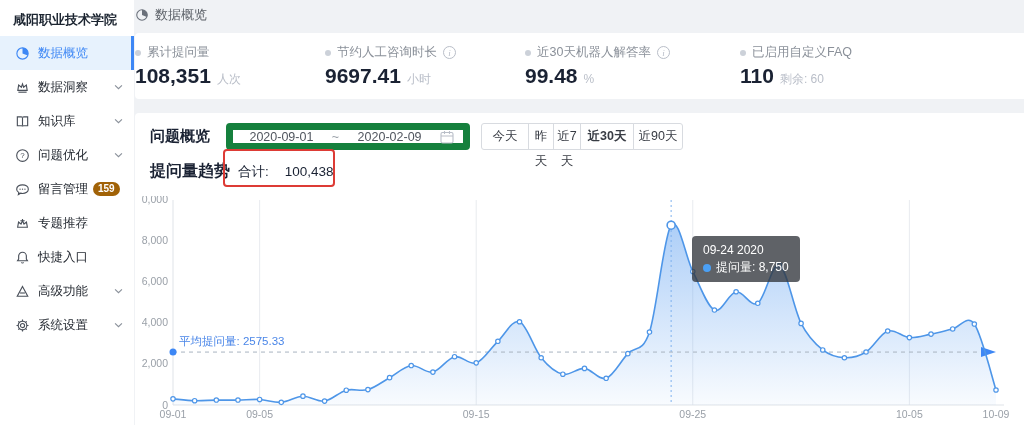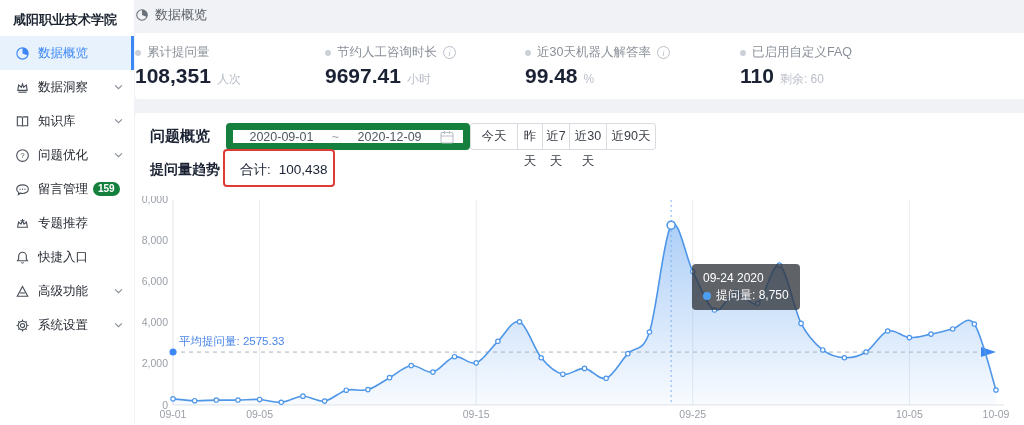--- a/index.html
+++ b/index.html
@@ -9,21 +9,21 @@
   
   .sidebar { position:absolute; left:0; top:0; width:134px; height:425px; background:#fff; z-index:3; }
   .side-title { padding:11px 0 0 13px; font-size:13px; font-weight:bold; color:#1b2430; white-space:nowrap; letter-spacing:0; }
   .menu { margin-top:7px; }
   .mi { position:relative; display:flex; align-items:center; height:34px; padding-left:15px; font-size:12.5px; color:#262b33; cursor:pointer; white-space:nowrap; }
   .mi .ic { width:15px; height:15px; margin-right:8px; flex:none; color:#4a505a; }
   .mi.active { background:#e7f2fd; color:#3d87f5; }
   .mi.active .ic { color:#3d87f5; }
   .mi.active::after { content:""; position:absolute; right:0; top:0; width:3px; height:100%; background:#3d87f5; }
   .chev { position:absolute; right:11px; top:14px; width:9px; height:6px; color:#8a909a; }
-  .badge { margin-left:5px; background:#15803d; color:#fff; font-size:10px; line-height:14px; padding:0 5px; border-radius:8px; font-weight:bold; }
+  .badge { margin-left:5px; background:#a16207; color:#fff; font-size:10px; line-height:14px; padding:0 5px; border-radius:8px; font-weight:bold; }
 
   
   .header { position:absolute; left:121px; top:0; width:903px; height:30px; display:flex; align-items:center; padding-left:14px; font-size:13px; color:#5a5f66; gap:6px; }
   .header .ic { width:14px; height:14px; color:#6a707a; }
 
   
   .stats-card { position:absolute; left:135px; top:33px; width:960px; height:66px; background:#fff; border-radius:4px; display:flex; align-items:center; }
   .stat { }
   .stat:nth-child(1){ width:190px; } .stat:nth-child(2){ width:200px; }
   .stat:nth-child(3){ width:215px; } .stat:nth-child(4){ width:162px; }
@@ -35,39 +35,39 @@
   .stat-unit { font-size:12px; color:#b9bec8; font-weight:normal; }
 
   
   .panel { position:absolute; left:135px; top:113px; width:960px; height:320px; background:#fff; border-radius:4px; }
   .panel-head { position:absolute; top:10px; left:15px; display:flex; align-items:center; }
   .panel-title { font-size:15px; font-weight:bold; color:#1a2233; margin-right:16px; }
   .datepicker { width:244px; height:27px; border:7px solid #15803d; border-radius:4px; background:#fff; display:flex; align-items:center; font-size:12.5px; color:#51565f; cursor:pointer; }
   .datepicker .d { flex:1; text-align:center; }
   .datepicker .sep { color:#9aa0a8; padding:0 2px; }
   .datepicker .cal { width:14px; height:14px; margin:0 9px 0 2px; color:#b9bec8; flex:none; }
-  .btn-group { display:flex; }
+  .btn-group { margin-left:11px; display:flex; }
   .qbtn { height:27px; border:1px solid #d8dbe0; background:#fff; font-size:12.5px; color:#383c44; text-align:center; line-height:25px; margin-left:-1px; cursor:pointer; }
   .qbtn:nth-child(1){ width:48px; margin-left:0; border-radius:3px 0 0 3px; }
   .qbtn:nth-child(2){ width:26px; } .qbtn:nth-child(3){ width:28px; }
-  .qbtn:nth-child(4){ width:38px; } .qbtn:nth-child(5){ width:50px; border-radius:0 3px 3px 0; }
+  .qbtn:nth-child(4){ width:54px;font-weight:bold; } .qbtn:nth-child(5){ width:50px; border-radius:0 3px 3px 0; }
   .trend-row { position:absolute; top:48px; left:15px; display:flex; align-items:baseline; }
-  .trend-title { font-size:14px; font-weight:bold; color:#1a2233; margin-right:20px; }
+  .trend-title { font-size:16px; font-weight:bold; color:#1a2233; margin-right:8px; }
   .trend-total { font-size:13.5px; color:#1a2233; }
-  .trend-total b { font-weight:normal; margin-left:8px; }
+  .trend-total b { font-weight:normal; margin-left:16px; }
 
   
   .redbox { position:absolute; left:223px; top:149px; width:112px; height:38px; border:2px solid #dd3b35; border-radius:4px; z-index:6; pointer-events:none; }
 
   
   .chart { position:absolute; left:135px; top:196px; width:889px; height:229px; }
   .chart svg { display:block; }
   .tick { font-size:10.5px; fill:#9aa0a8; }
   .avg-label { font-size:11.5px; fill:#4a86e8; }
-  .tooltip { position:absolute; left:557px; top:68px; background:rgba(50,54,60,0.78); border-radius:4px; padding:6px 11px; color:#fff; font-size:12px; line-height:17px; white-space:nowrap; z-index:5; }
+  .tooltip { position:absolute; left:557px; top:40px; background:rgba(50,54,60,0.78); border-radius:4px; padding:6px 11px; color:#fff; font-size:12px; line-height:17px; white-space:nowrap; z-index:5; }
   .tt-row { display:flex; align-items:center; }
   .tt-dot { display:inline-block; width:8px; height:8px; border-radius:50%; background:#4ba0f5; margin-right:5px; }
 </style>
 </head>
 <body>
 
 <div class="sidebar">
   <div class="side-title">咸阳职业技术学院</div>
   <div class="menu">
 
@@ -216,21 +216,21 @@
       </div>
   </div>
 </div>
 
 <div class="panel">
   <div class="panel-head">
     <span class="panel-title">问题概览</span>
     <div class="datepicker">
       <span class="d">2020-09-01</span>
       <span class="sep">~</span>
-      <span class="d">2020-12-09</span>
+      <span class="d">2020-02-09</span>
       <svg class="cal" viewBox="0 0 14 14" fill="none" stroke="currentColor" stroke-width="1.1">
           <rect x="1" y="2.5" width="12" height="10.5" rx="1.5"></rect>
           <path d="M1 6h12 M4.5 1v3 M9.5 1v3"></path>
         </svg>
     </div>
     <div class="btn-group">
       <button class="qbtn">今天</button>
       <button class="qbtn">昨天</button>
       <button class="qbtn">近7天</button>
       <button class="qbtn">近30天</button>

